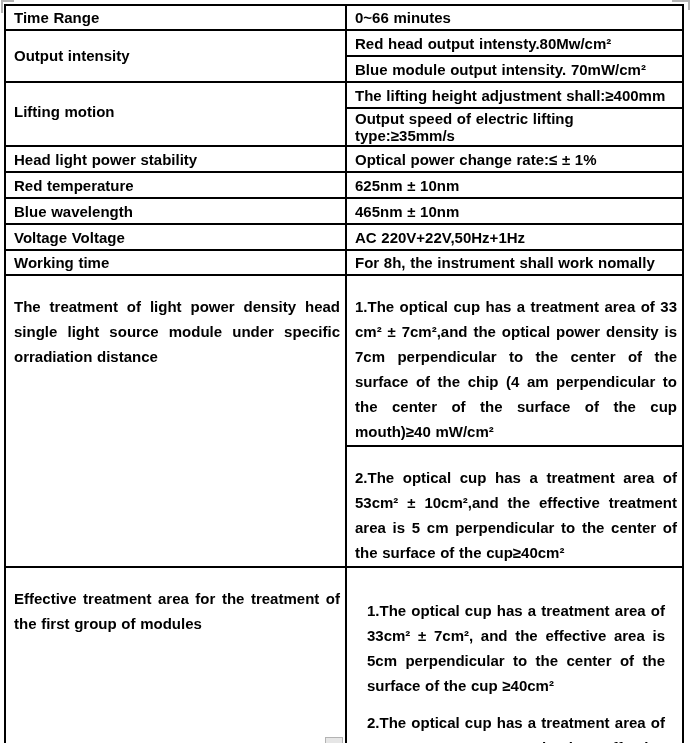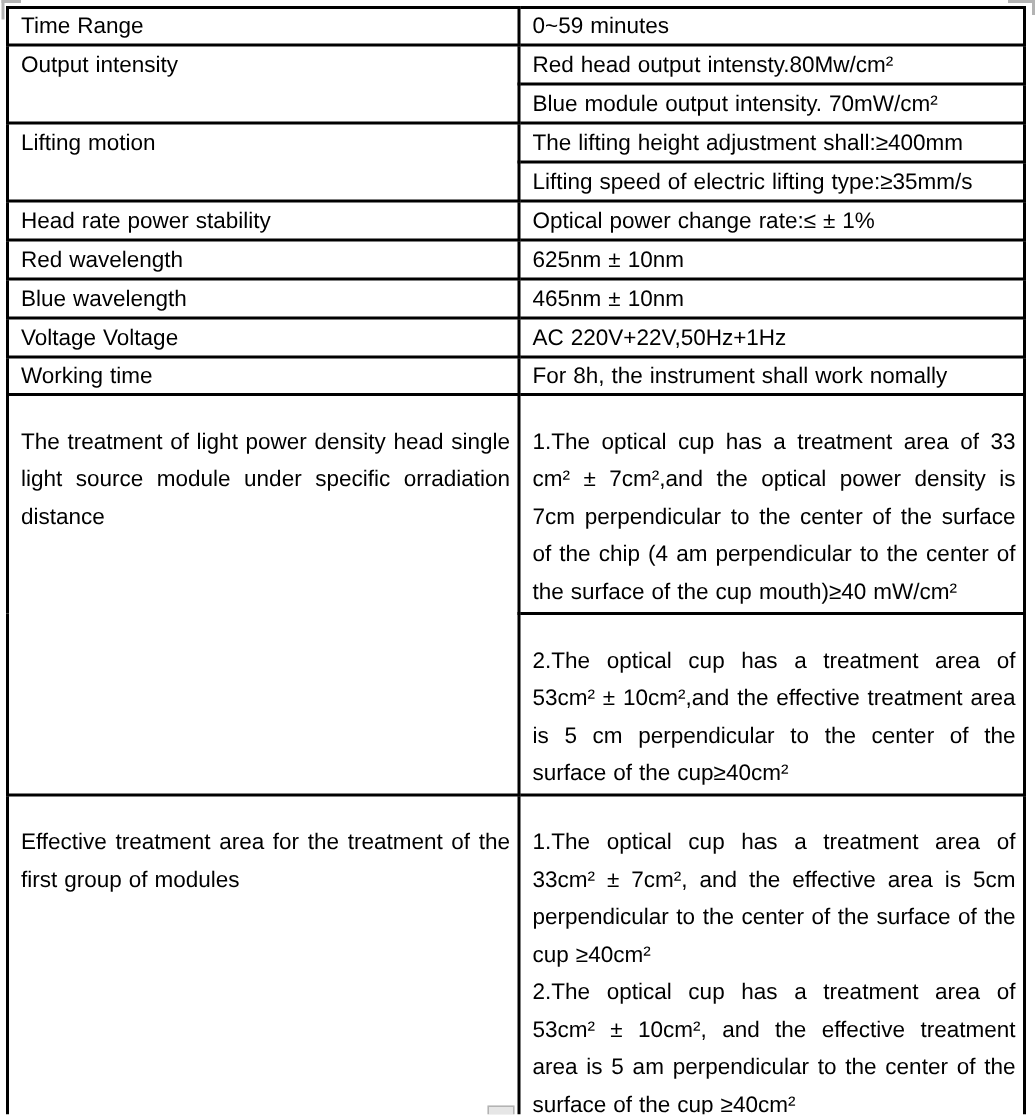--- a/index.html
+++ b/index.html
@@ -1,36 +1,36 @@
 <!DOCTYPE html>
 <html><head>
 <meta charset="utf-8">
 <style>
   html,body{margin:0;padding:0;background:#ffffff;}
   body{width:690px;height:743px;font-family:"Liberation Sans","DejaVu Sans",sans-serif;color:#000;}
-  .stage{position:relative;width:690px;height:743px;overflow:hidden;background:#fff;}
+  .stage{position:relative;width:690px;height:743px;overflow:hidden;background:#fff;font-weight:bold;}
   table.spec{
     position:absolute;left:4px;top:4px;width:678px;
     border-collapse:collapse;table-layout:fixed;
   }
   td{
     border:2px solid #000;
     font-size:15px;
     padding:1px 5px 1px 8px;
     vertical-align:middle;
     overflow:hidden;
     word-spacing:0.5px;
   }
   td.multi{
     vertical-align:top;
     text-align:justify;
     line-height:25px;
     padding-top:18px;
   }
-  td p{margin:0;}
+  td p{margin:12px;}
   
   .h25{height:25px}.h26{height:26px}
   .h129{height:129px}.h96{height:96px}.h224{height:224px}
   
   .frag{position:absolute;}
   .frag-tl{left:1px;top:0;width:11px;height:11px;border-left:2px solid #b3b3b3;border-top:2px solid #b3b3b3;}
   .frag-tr{left:672px;top:0;width:16px;height:8px;border-right:2px solid #b3b3b3;border-top:2px solid #b3b3b3;}
   .frag-b{left:325px;top:737px;width:16px;height:5px;border:1px solid #b3b3b3;background:#e6e6e6;}
 </style>
 </head>
@@ -40,46 +40,46 @@
 
   <table class="spec">
     <colgroup>
       <col style="width:341px">
       <col style="width:337px">
     </colgroup>
 
     <tbody>
         <tr class="h25">
       <td>Time Range</td>
-      <td>0~59 minutes</td>
+      <td>0~66 minutes</td>
     </tr>
 
     <tr class="h26">
-      <td rowspan="2" style="vertical-align:top;padding-top:4px;">Output intensity</td>
+      <td rowspan="2" style="vertical-align:top;padding-top:16px;">Output intensity</td>
       <td>Red head output intensty.80Mw/cm²</td>
     </tr>
     <tr class="h26">
       <td>Blue module output intensity. 70mW/cm²</td>
     </tr>
 
     <tr class="h26">
-      <td rowspan="2" style="vertical-align:top;padding-top:4px;">Lifting motion</td>
+      <td rowspan="2" style="vertical-align:top;padding-top:20px;">Lifting motion</td>
       <td>The lifting height adjustment shall:≥400mm</td>
     </tr>
     <tr class="h26">
-      <td>Lifting speed of electric lifting type:≥35mm/s</td>
+      <td>Output speed of electric lifting type:≥35mm/s</td>
     </tr>
 
     <tr class="h26">
-      <td>Head rate power stability</td>
+      <td>Head light power stability</td>
       <td>Optical power change rate:≤ ± 1%</td>
     </tr>
 
     <tr class="h26">
-      <td>Red wavelength</td>
+      <td>Red temperature</td>
       <td>625nm ± 10nm</td>
     </tr>
 
     <tr class="h26">
       <td>Blue wavelength</td>
       <td>465nm ± 10nm</td>
     </tr>
 
     <tr class="h26">
       <td>Voltage Voltage</td>

